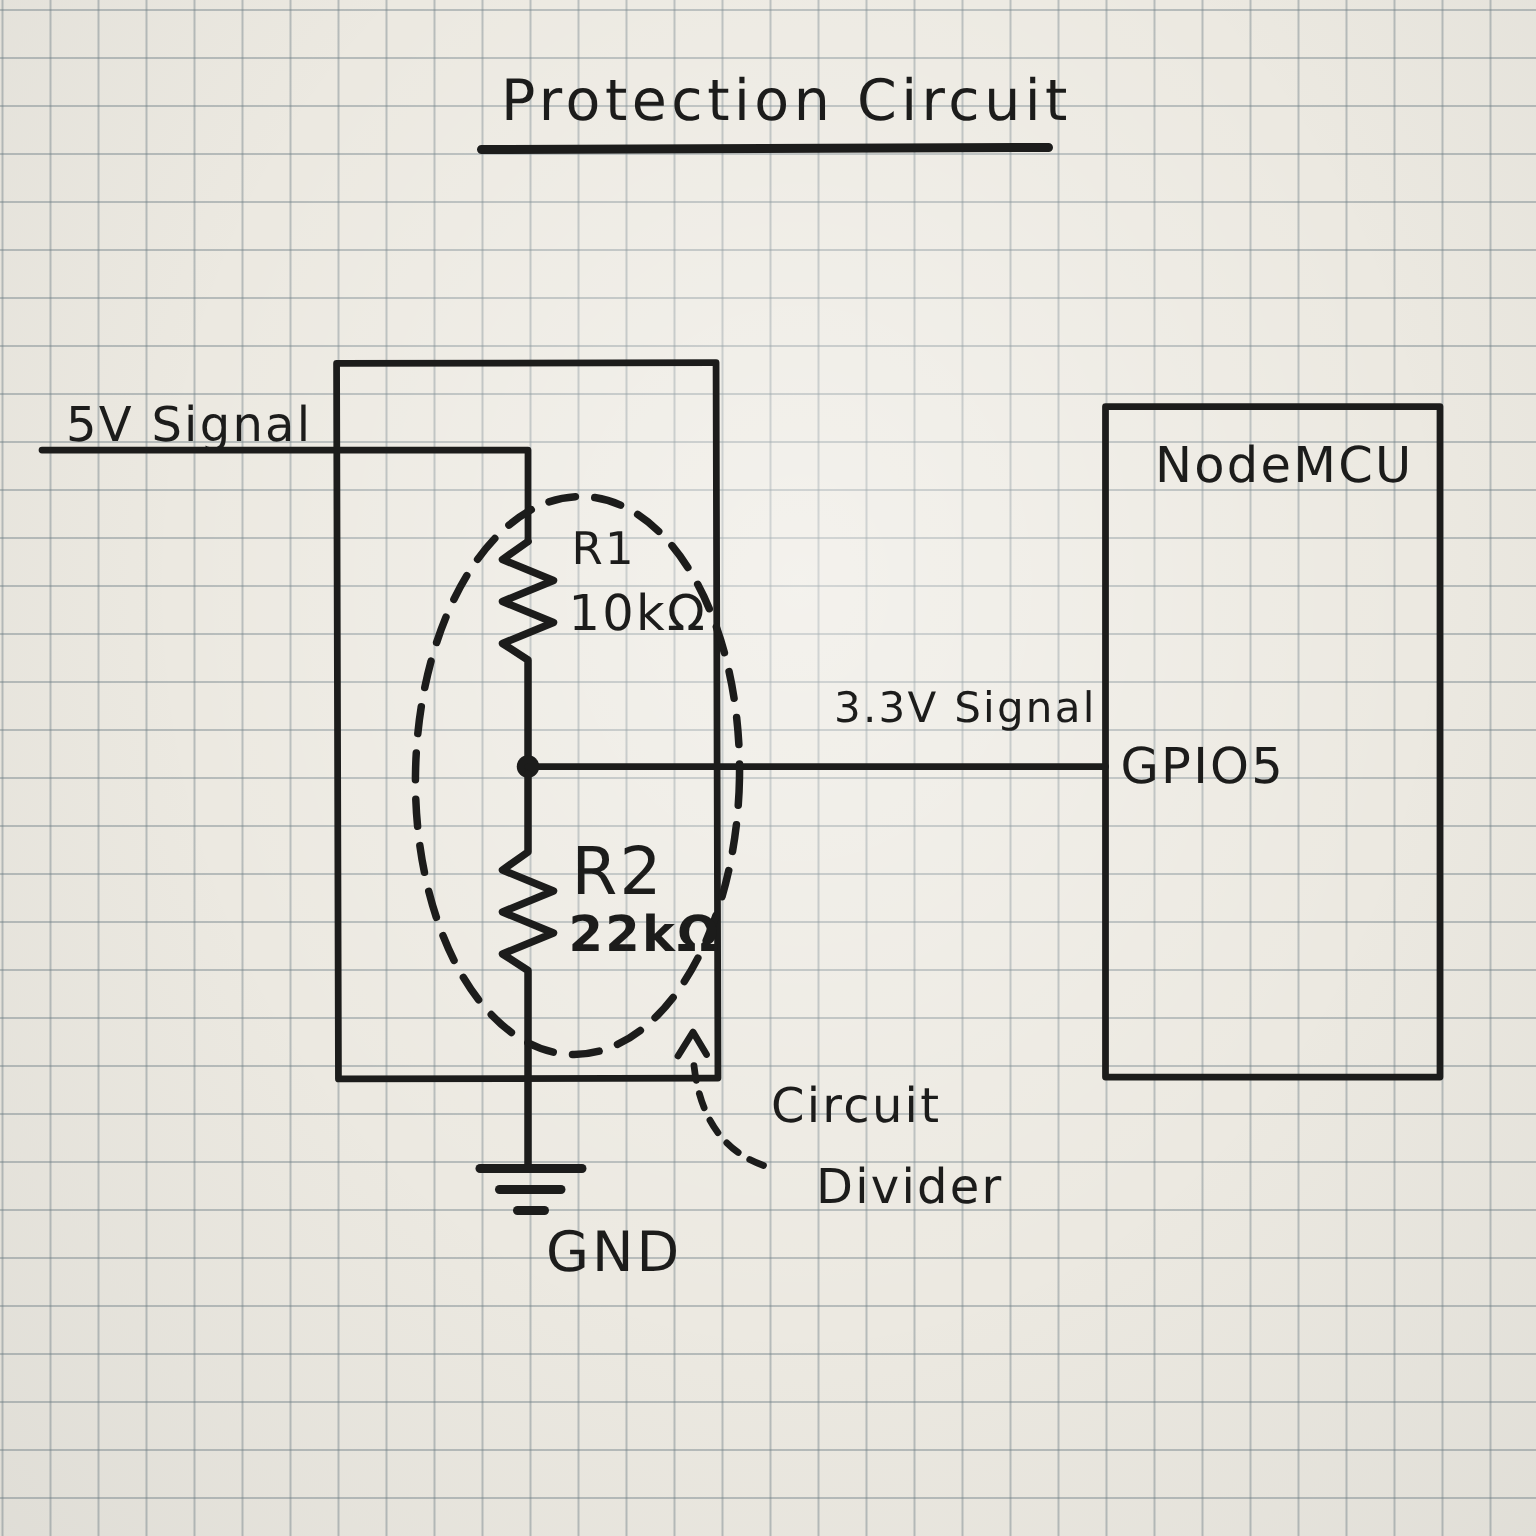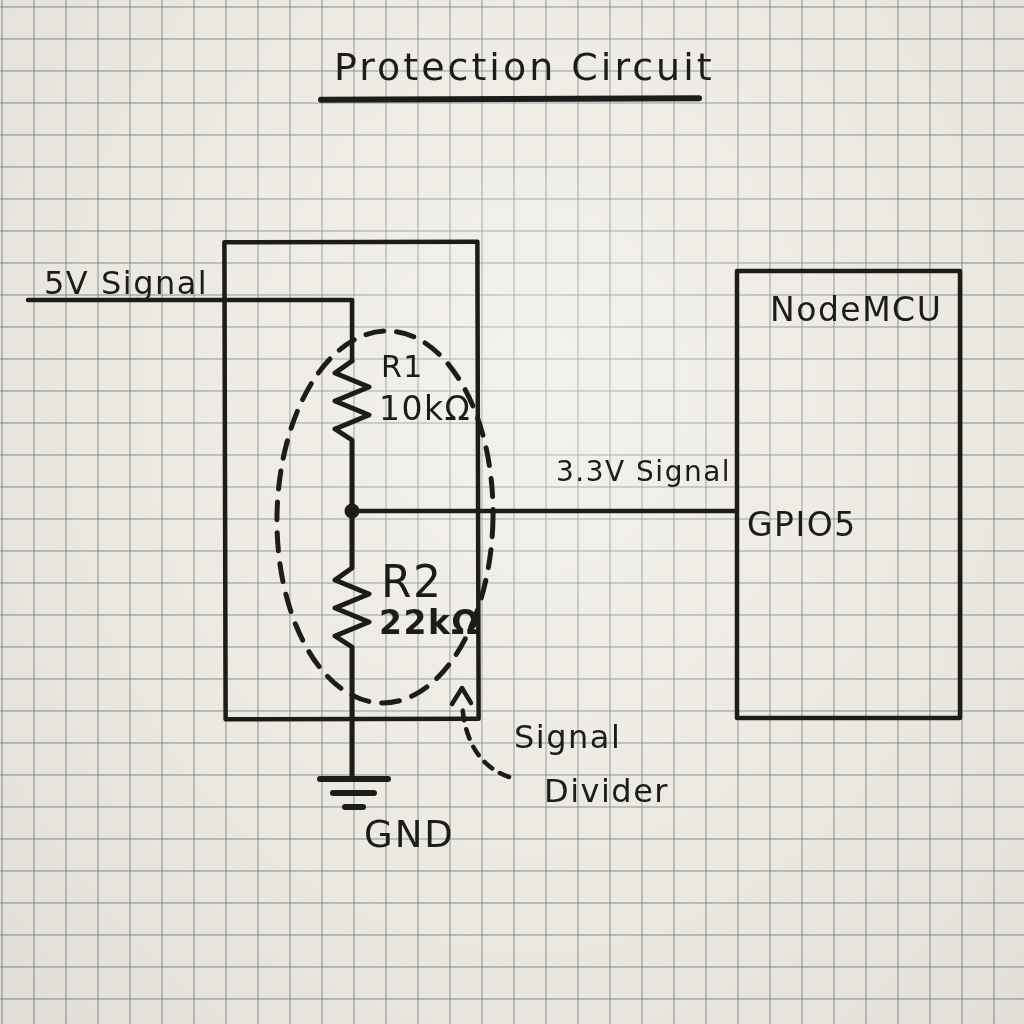--- a/index.html
+++ b/index.html
@@ -26,21 +26,21 @@
     -webkit-font-smoothing:antialiased;
   }
   #title-text{top:48px;left:322px;font-size:38px;letter-spacing:3px;padding-left:12px;}
   #title-underline{
     position:absolute;top:96px;left:318px;width:384px;height:6px;
     background:#1c1c1b;border-radius:3px;transform:rotate(-0.2deg);
   }
   #lbl-5v{top:267px;left:44px;font-size:32px;}
   #lbl-33v{top:458px;left:540px;font-size:28px;margin-left:16px;}
   #lbl-nodemcu{top:293px;left:770px;font-size:33px;}
-  #lbl-gpio5{top:508px;left:747px;font-size:33px;}
+  #lbl-gpio5{top:494px;left:747px;font-size:33px;}
   #lbl-r1{top:352px;left:381px;font-size:30px;}
   #lbl-r1v{top:392px;left:379px;font-size:33px;}
   #lbl-r2{top:560px;left:381px;font-size:44px;}
   #lbl-r2v{top:606px;left:379px;font-size:33px;font-weight:bold;}
   #lbl-gnd{top:816px;left:317px;font-size:37px;letter-spacing:2px;margin-left:47px;}
   #lbl-volt1{top:721px;left:514px;font-size:32px;}
   #lbl-volt2{top:775px;left:513px;font-size:32px;padding-left:31px;}
   svg{position:absolute;top:0;left:0;}
   .ink{stroke:#1c1c1b;fill:none;stroke-linecap:round;stroke-linejoin:round;}
 </style>
@@ -89,16 +89,16 @@
   <div class="lbl" id="lbl-gpio5">GPIO5</div>
 
   <div class="lbl" id="lbl-r1">R1</div>
   <div class="lbl" id="lbl-r1v">10kΩ</div>
 
   <div class="lbl" id="lbl-r2">R2</div>
   <div class="lbl" id="lbl-r2v">22kΩ</div>
 
   <div class="lbl" id="lbl-gnd">GND</div>
 
-  <div class="lbl" id="lbl-volt1">Signal</div>
+  <div class="lbl" id="lbl-volt1">Circuit</div>
   <div class="lbl" id="lbl-volt2">Divider</div>
 
 </div>
 
 </body></html>

